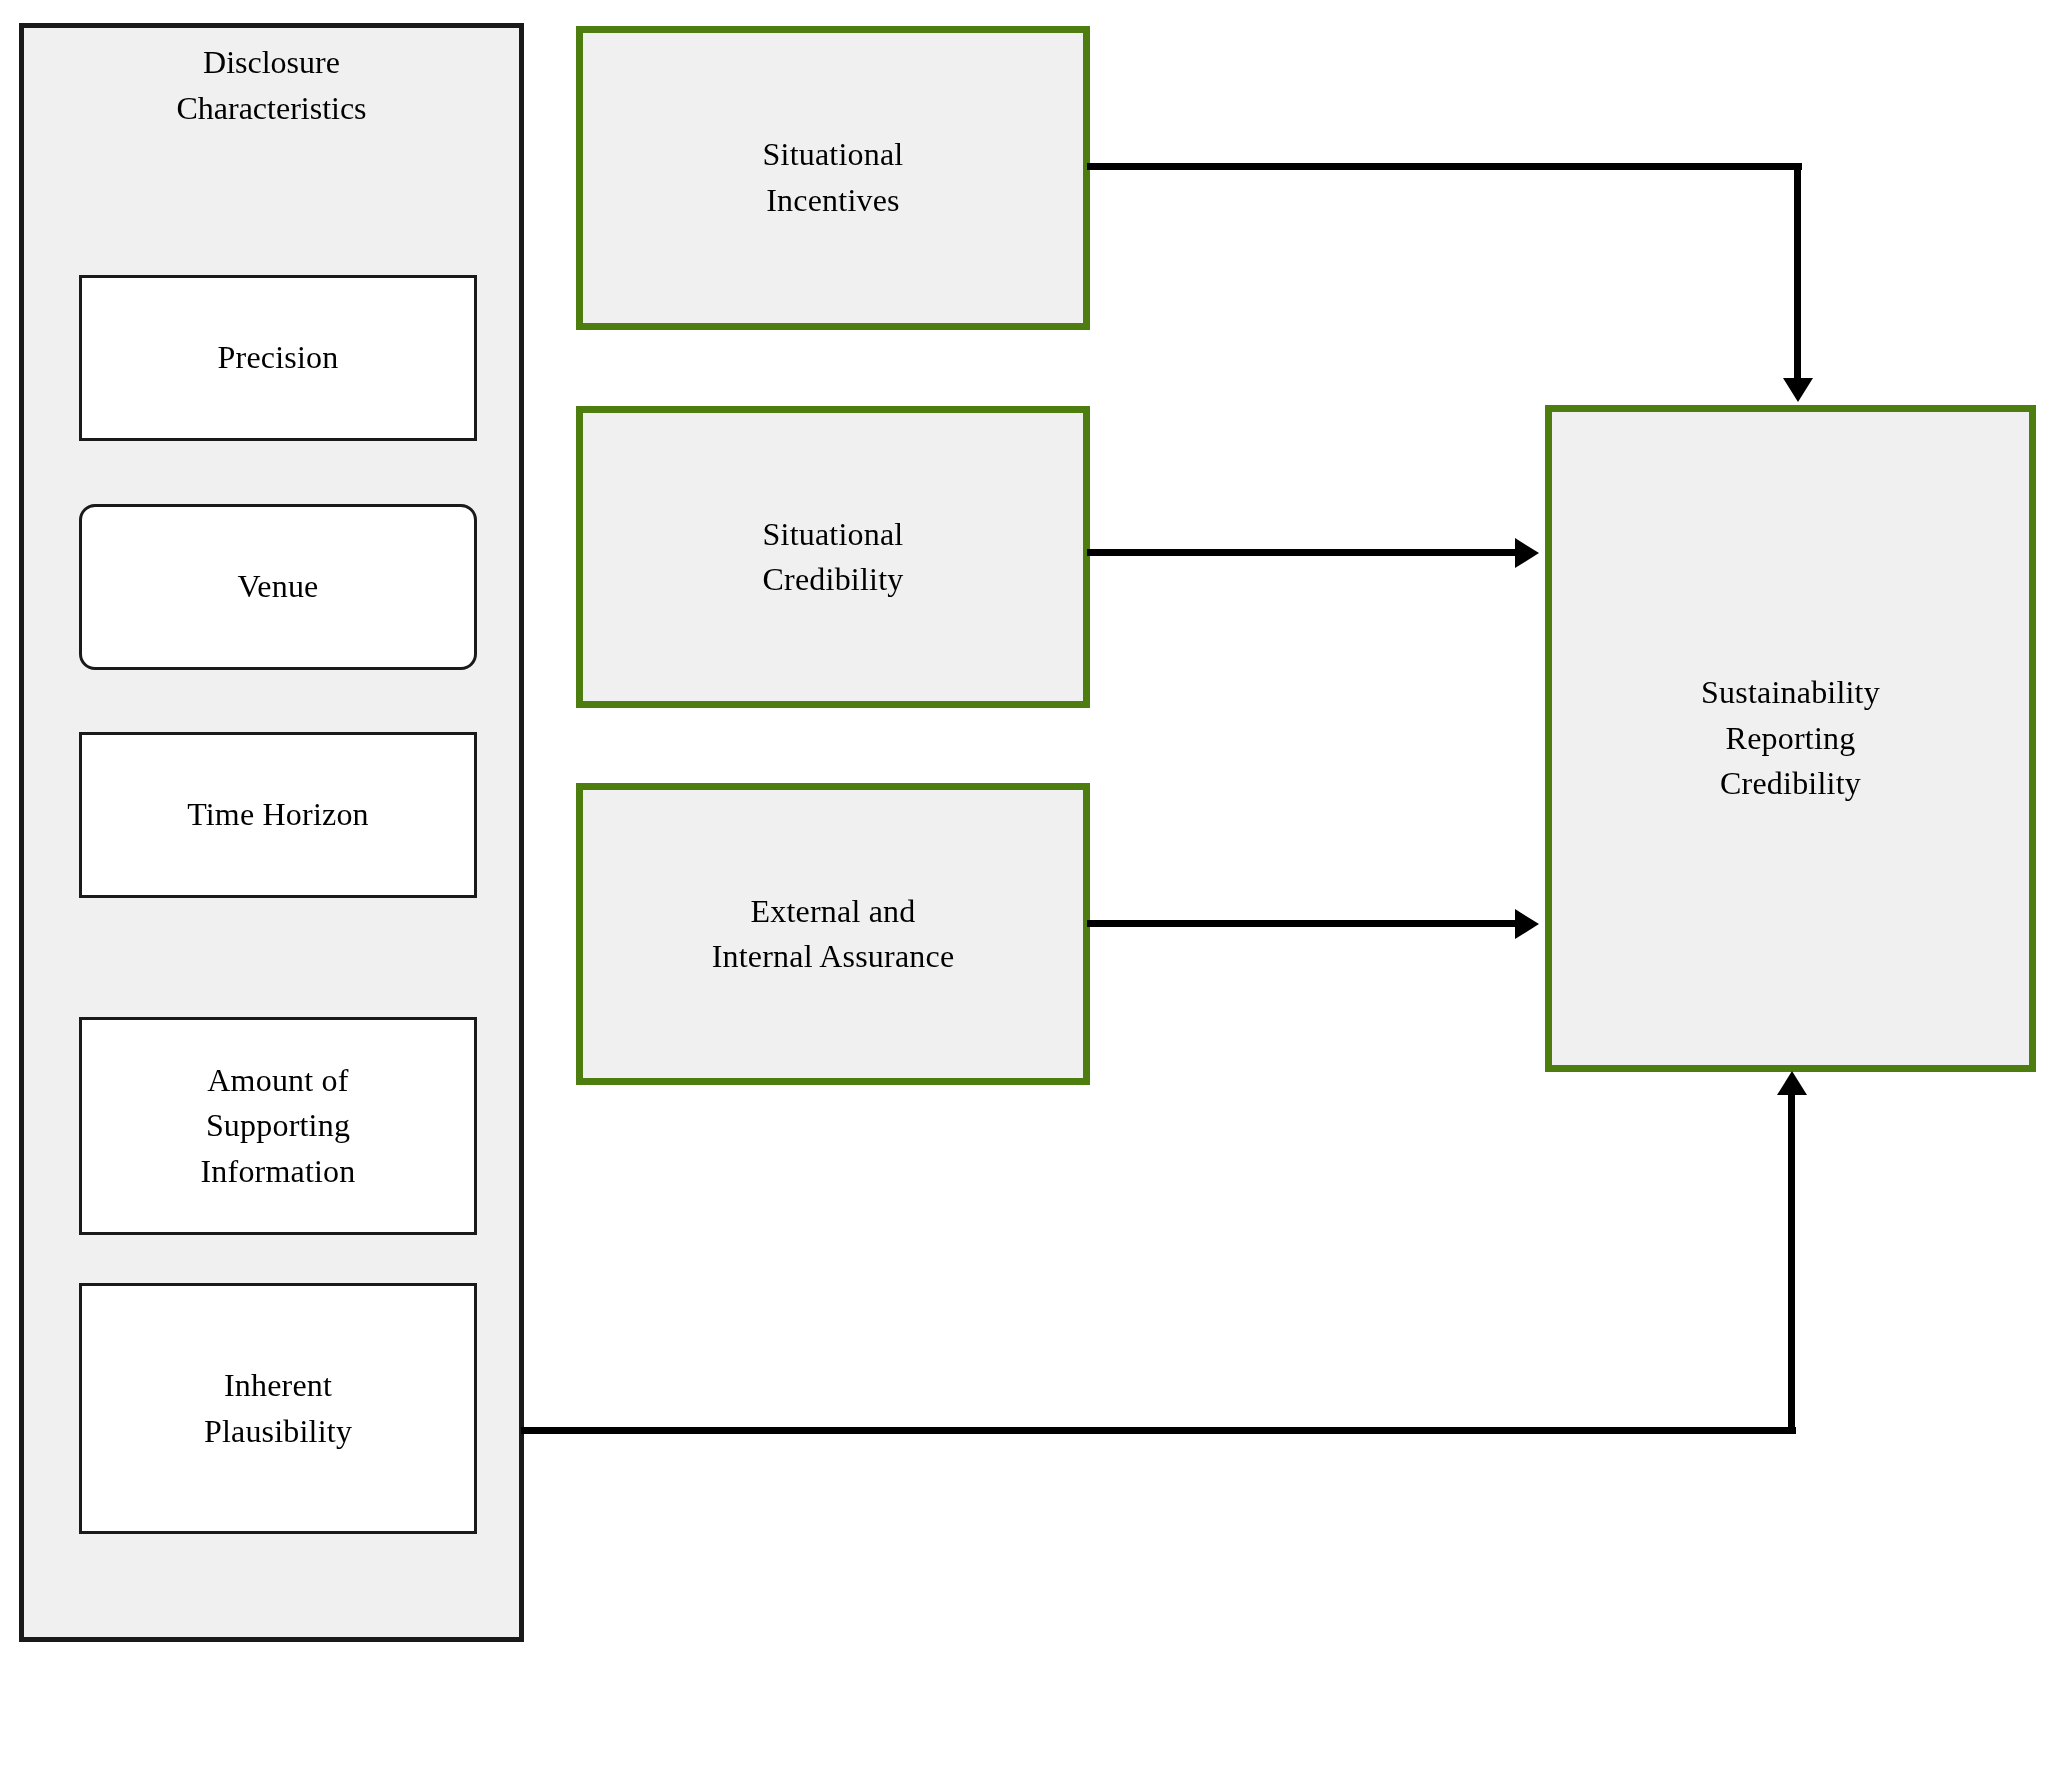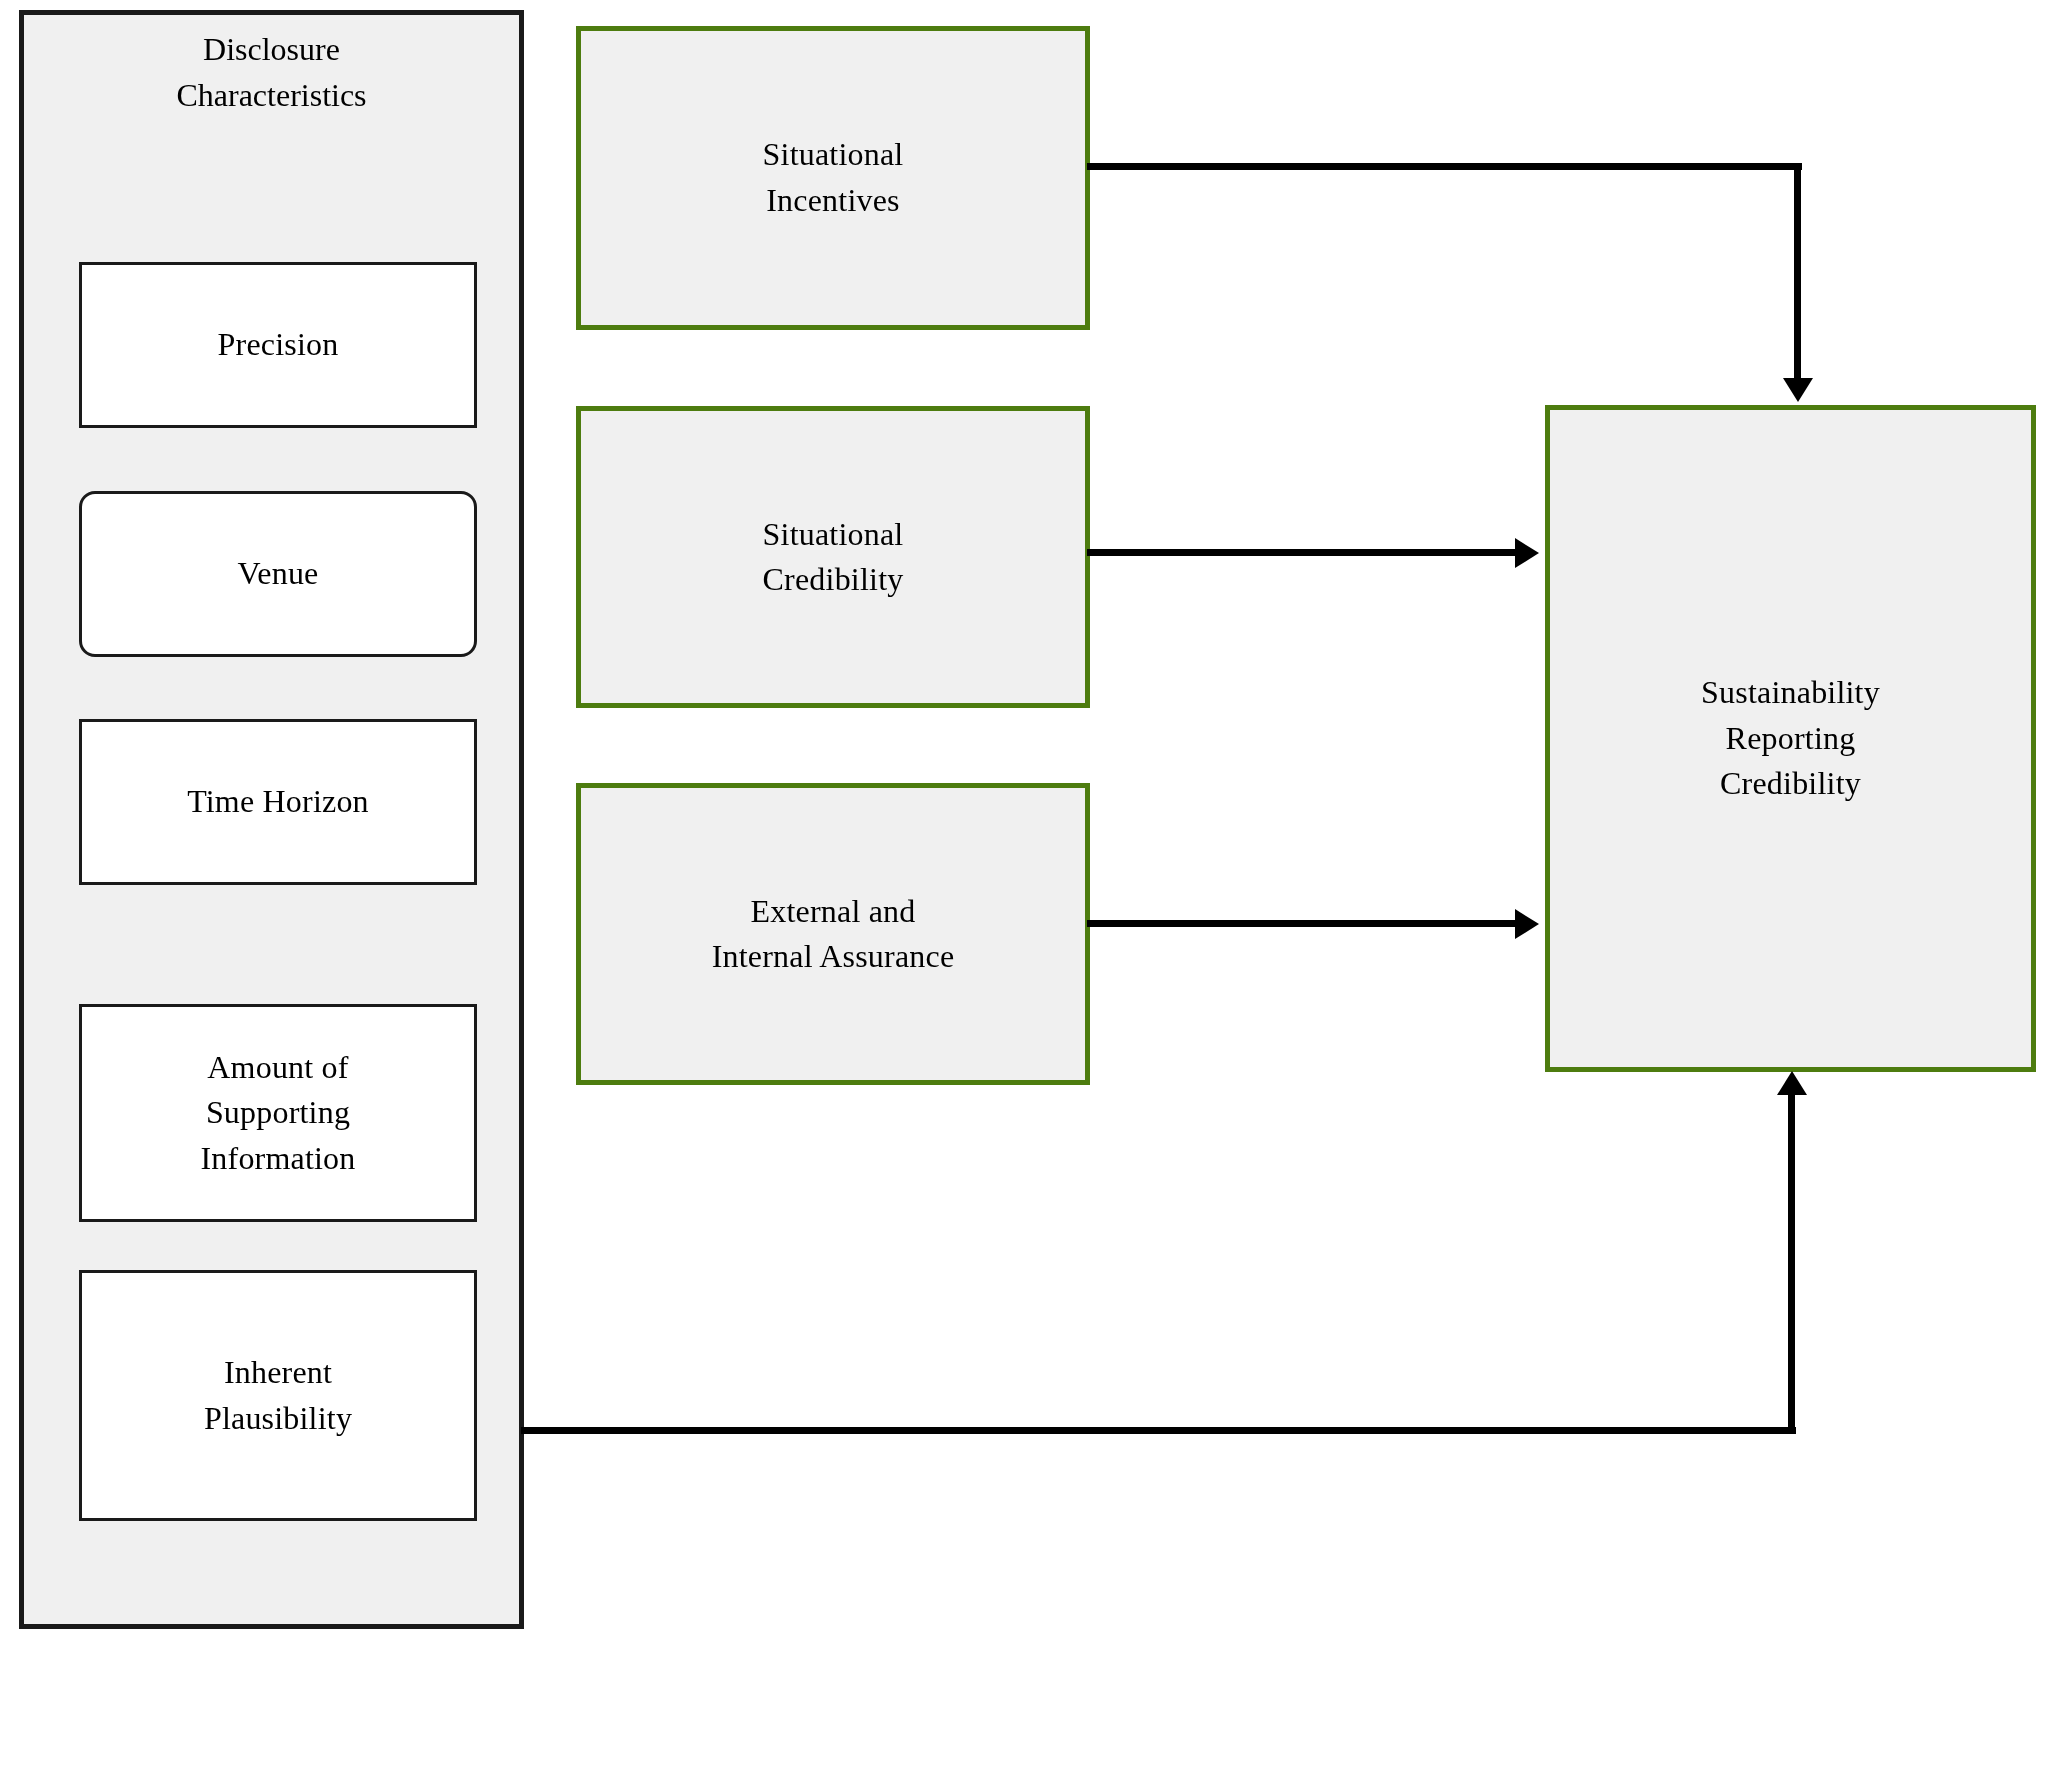--- a/index.html
+++ b/index.html
@@ -27,21 +27,21 @@
     text-align: center;
     color: #000000;
   }
   .panel {
     background: #f0f0f0;
     border: 5px solid #1a1a1a;
     display: block;
   }
   .shaded-box {
     background: #f0f0f0;
-    border: 5px solid #4d7c0f;
+    border: 7px solid #4d7c0f;
   }
   .white-box {
     background: #ffffff;
     border: 3.9px solid #1a1a1a;
   }
   .boxtext {
     line-height: 1.42;
     font-size: 32px;
     letter-spacing: 0.2px;
     padding: 0 4.4px;
@@ -86,21 +86,21 @@
     border-left: 15px solid transparent;
     border-right: 15px solid transparent;
     border-bottom: 24.4px solid #000000;
   }
 </style>
 </head>
 <body>
 
 <div id="canvas">
 
-  <div class="box panel" style="left:19px; top:10px; width:505px; height:1619px;">
+  <div class="box panel" style="left:19px; top:23px; width:505px; height:1619px;">
 
     <div class="panel-title">
       <div>Disclosure</div>
       <div>Characteristics</div>
     </div>
 
     <div class="box white-box" style="left:55px; top:247px; width:398px; height:166px;">
       <div class="boxtext">Precision</div>
     </div>
 

